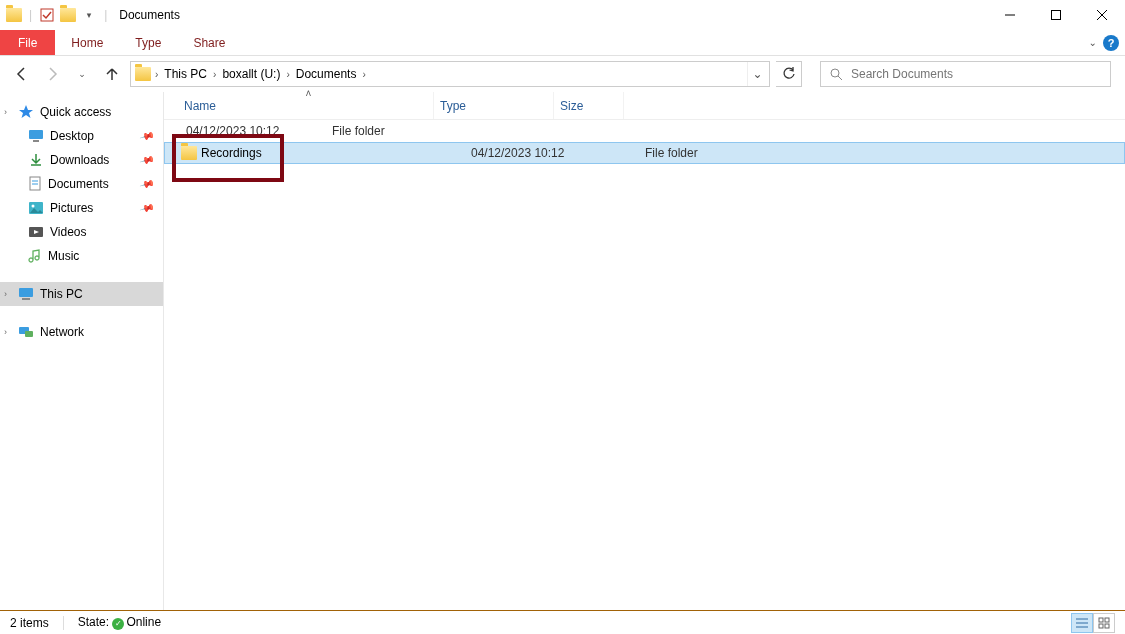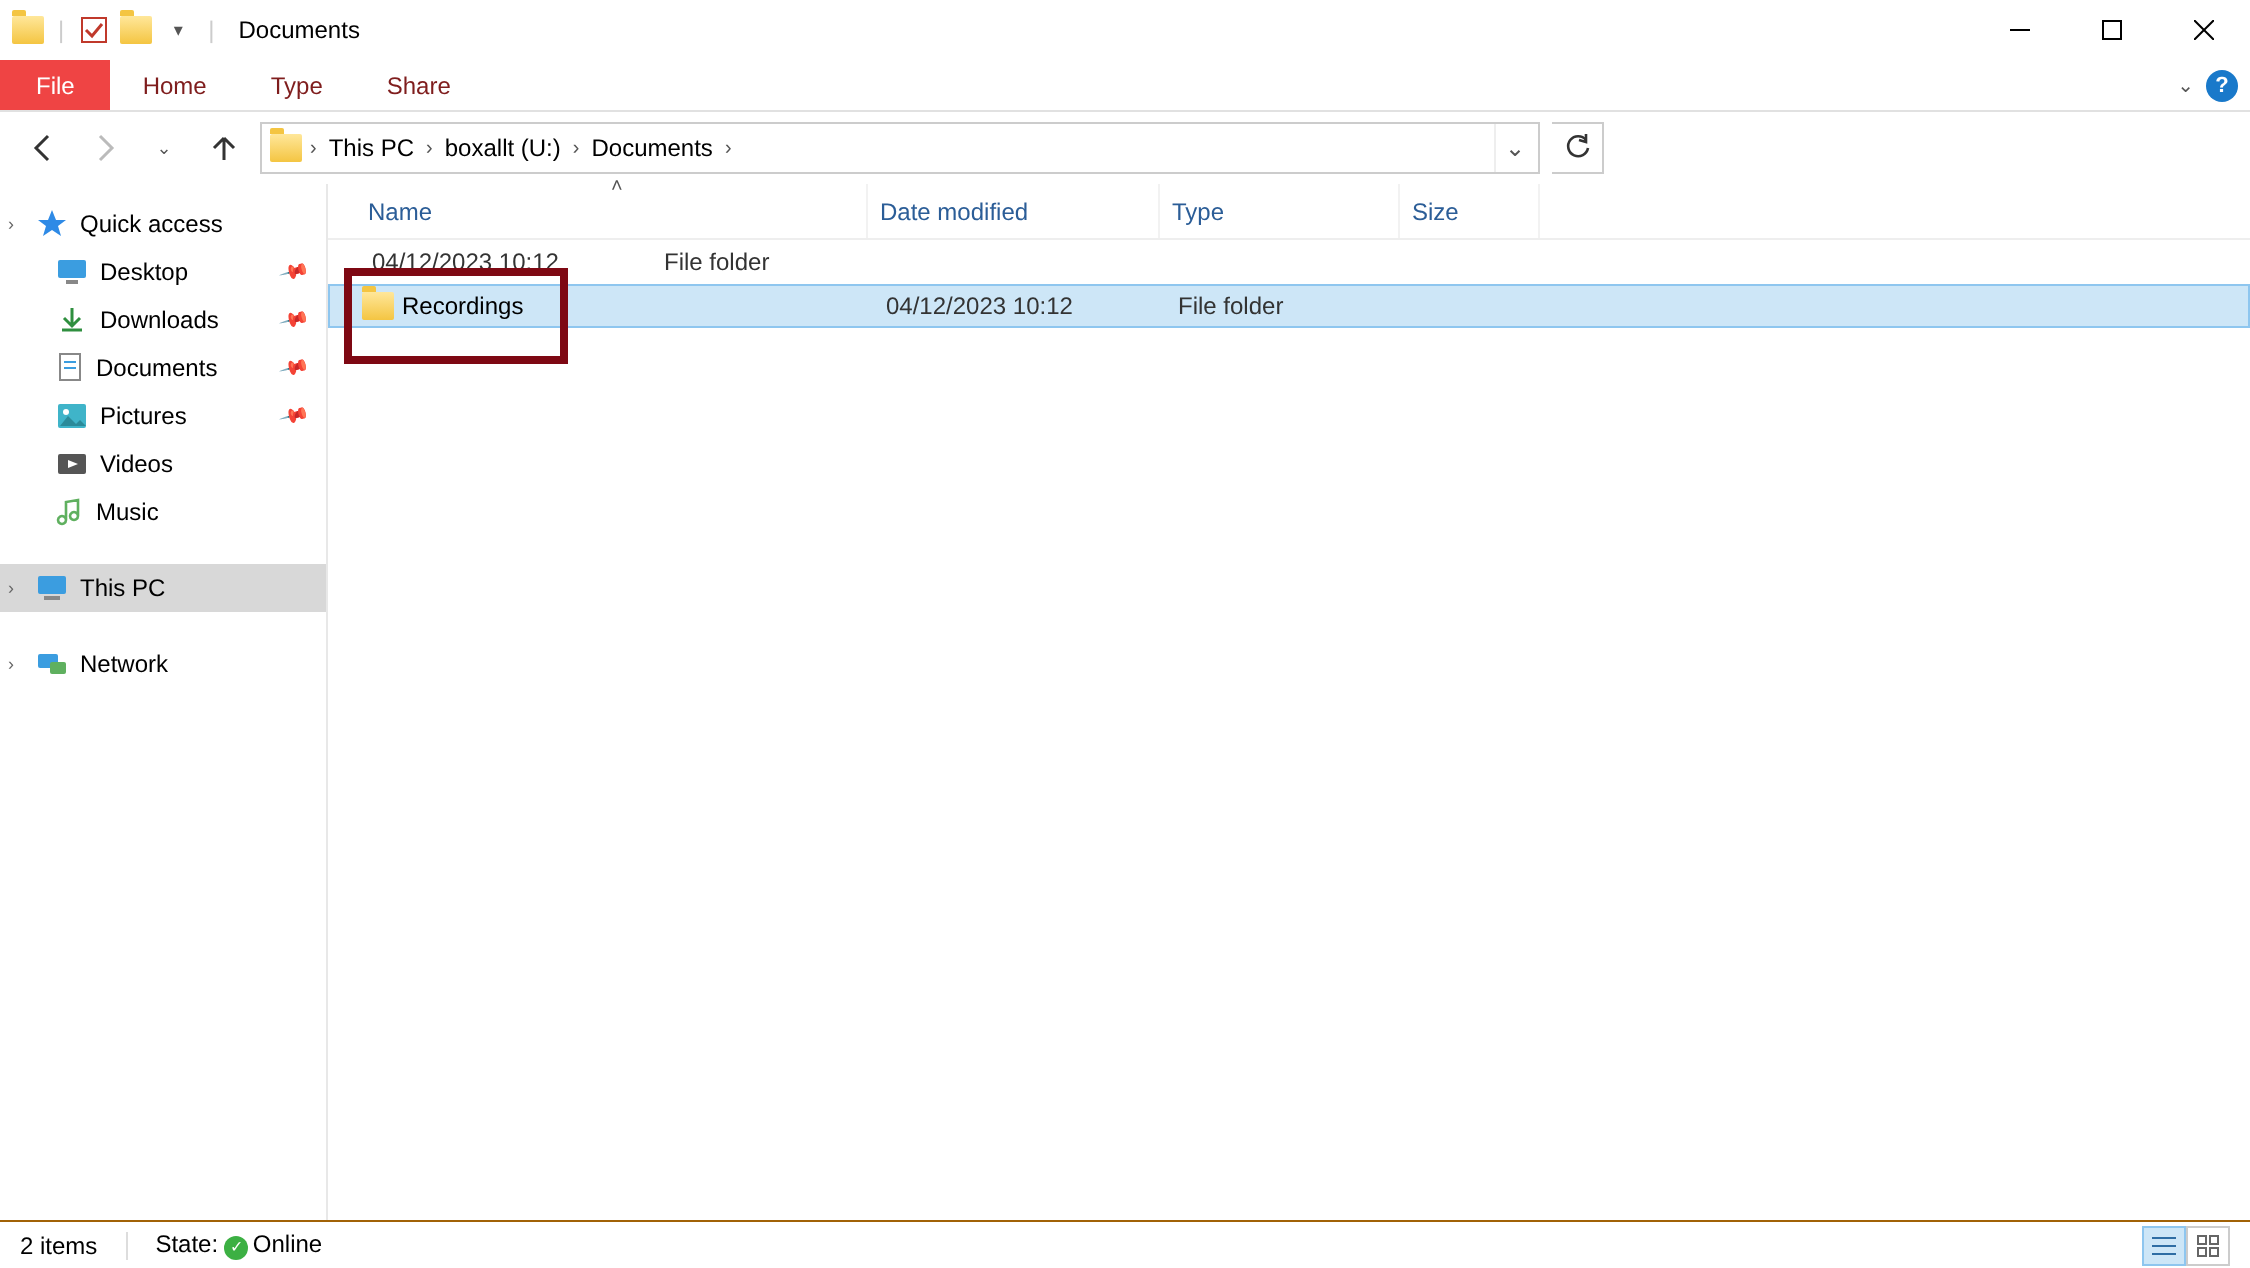--- a/index.html
+++ b/index.html
@@ -51,21 +51,21 @@
 .col.type { width: 120px; }
 .col.size { width: 70px; }
 .sort-caret { position: absolute; top: -4px; left: 50%; font-size: 10px; color: #555; }
 
 .rows { position: relative; }
 .row { height: 22px; display: flex; align-items: center; padding-left: 14px; }
 .row .cell.name { width: 256px; display: flex; align-items: center; gap: 4px; padding-left: 2px; }
 .row .cell.date { width: 146px; padding-left: 8px; color: #333; }
 .row .cell.type { width: 120px; padding-left: 8px; color: #333; }
 .row .cell.size { width: 70px; }
-.row.selected { background: #cde6f7; border: 1px solid #8ec6ef; }
+.row.selected { background: #cde6f7; border: 1px solid #8ec6ef; gap: 28px; }
 .highlight-box { position: absolute; border: 4px solid #7e0813; pointer-events: none; }
 
 
 .statusbar { position: absolute; bottom: 0; left: 0; right: 0; height: 24px; border-top: 1px solid #a16207; display: flex; align-items: center; padding: 0 10px; gap: 14px; }
 .statusbar .sep-v { width: 1px; height: 14px; background: #ddd; }
 .state-dot { width: 12px; height: 12px; border-radius: 50%; background: #3cb043; display: inline-flex; align-items: center; justify-content: center; color: #fff; font-size: 8px; margin-right: 2px; }
 .view-toggles { margin-left: auto; display: flex; }
 .view-toggles div { width: 22px; height: 20px; border: 1px solid #ccc; display: flex; align-items: center; justify-content: center; }
 .view-toggles .active { background: #cde6f7; border-color: #8ec6ef; }
 
@@ -157,20 +157,27 @@
     <span class="crumb">Documents</span>
     <span class="sep-caret">›</span>
     <div class="end">⌄</div>
   </div>
   <div class="refresh">
       <svg width="14" height="14" viewBox="0 0 14 14">
         <path d="M11 3 A5 5 0 1 0 12 7" fill="none" stroke="#333" stroke-width="1.3"></path>
         <path d="M11 0 L11 4 L7.5 3" fill="none" stroke="#333" stroke-width="1.3"></path>
       </svg>
     </div>
+  <div class="search">
+    <svg width="14" height="14">
+        <circle cx="6" cy="6" r="4" fill="none" stroke="#888"></circle>
+        <line x1="9" y1="9" x2="13" y2="13" stroke="#888"></line>
+      </svg>
+    <input placeholder="Search Documents" style="">
+  </div>
 </div>
 
 <div class="main">
   <div class="sidebar">
     <div class="group">
       <div class="item top">
         <span class="caret">›</span>
         <svg width="16" height="16">
             <path d="M8 1 L10 6 L15 6 L11 9 L12.5 14 L8 11 L3.5 14 L5 9 L1 6 L6 6 Z" fill="#2e8ae6"></path>
           </svg>
@@ -245,21 +252,20 @@
       </div>
     </div>
   </div>
 
   <div class="content">
     <div class="col-headers">
       <div class="col name">
         <span>Name</span>
         <span class="sort-caret">˄</span>
       </div>
-      <div class="col date">Date modified</div>
       <div class="col type">Type</div>
       <div class="col size">Size</div>
     </div>
     <div class="rows">
       <div class="row">
         <div class="cell date">04/12/2023 10:12</div>
         <div class="cell type">File folder</div>
         <div class="cell size"></div>
       </div>
       <div class="row selected">

